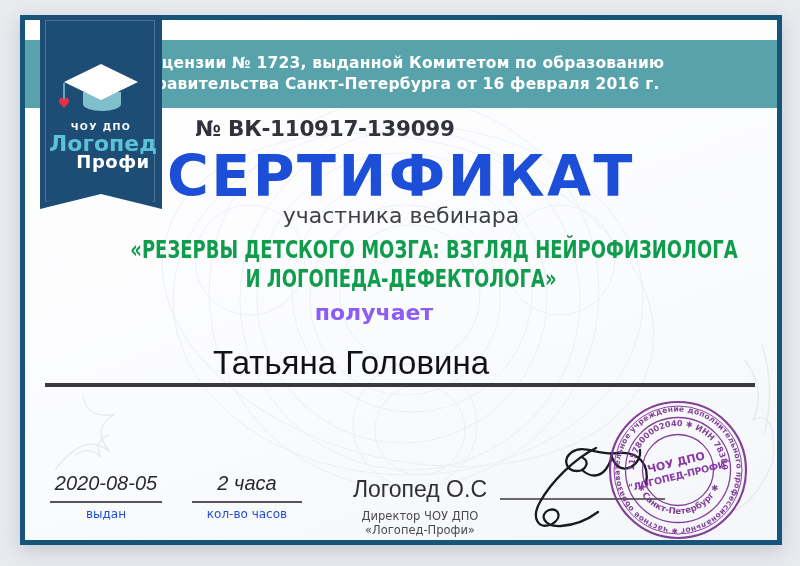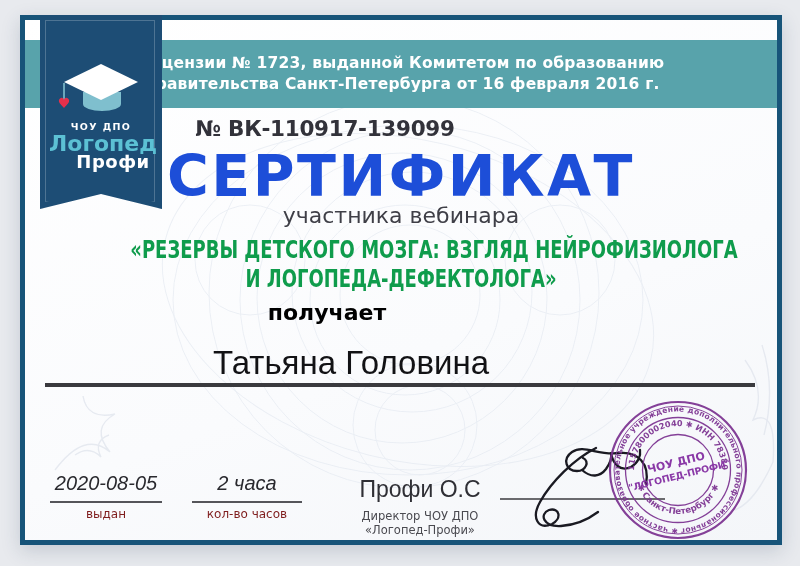--- a/index.html
+++ b/index.html
@@ -28,28 +28,28 @@
   .cert-number{position:absolute;left:25px;top:116px;width:600px;text-align:center;
             font-size:21.5px;font-weight:bold;color:#32323a;letter-spacing:-.3px;}
   .cert-title{position:absolute;left:25px;top:143px;width:752px;text-align:center;
             font-size:57px;font-weight:800;color:#1d4ed8;letter-spacing:2.5px;}
   .cert-subtitle{position:absolute;left:25px;top:203px;width:752px;text-align:center;
             font-size:22px;font-weight:500;color:#3f3f47;}
   .topic{position:absolute;left:25px;top:235px;width:752px;text-align:center;color:#0f9c4c;
             font-size:25px;font-weight:bold;line-height:29px;}
   .topic div{transform:scaleX(.72);transform-origin:center;white-space:nowrap;}
   .receives{position:absolute;left:25px;top:300px;width:604px;text-align:center;
-            font-size:22px;font-weight:bold;color:#000000;}
+            font-size:22px;font-weight:bold;color:#8b5cf6;padding-left:47px;}
   .name{position:absolute;left:25px;top:344px;width:652px;text-align:center;
             font-family:"Liberation Sans",sans-serif;font-size:33px;color:#121215;}
   .name-rule{position:absolute;left:45px;top:383px;width:710px;height:4px;background:#3a3a3e;}
   .sig-block{position:absolute;text-align:center;}
   .sig-value{font-family:"Liberation Sans",sans-serif;font-size:20px;color:#29292e;font-style:italic;}
   .sig-line{height:2px;background:#55555a;margin:6px auto 4px auto;}
-  .sig-label{font-size:12px;color:#7f1d1d;}
+  .sig-label{font-size:12px;color:#1d4ed8;}
   .signer-name{font-family:"Liberation Sans",sans-serif;font-size:23px;color:#2f2f35;}
   .signer-title{font-size:11.5px;color:#4a4a50;margin-top:6px;}
   .signature-line{position:absolute;left:500px;top:498px;width:165px;height:2px;background:#6a6a6e;}
 </style>
 </head>
 <body>
 
 <div class="page">
   <div class="card"></div>
 
@@ -109,21 +109,21 @@
     <div class="sig-value">2020-08-05</div>
     <div class="sig-line" style="width:112px;"></div>
     <div class="sig-label">выдан</div>
   </div>
   <div class="sig-block" style="left:192px;top:472px;width:110px;">
     <div class="sig-value">2 часа</div>
     <div class="sig-line" style="width:110px;"></div>
     <div class="sig-label">кол-во часов</div>
   </div>
   <div class="sig-block" style="left:330px;top:476px;width:180px;">
-    <div class="signer-name">Профи О.С</div>
+    <div class="signer-name">Логопед О.С</div>
     <div class="signer-title">Директор ЧОУ ДПО «Логопед-Профи»</div>
   </div>
   <div class="signature-line"></div>
 
   <svg class="deco" width="800" height="566" viewBox="0 0 800 566">
     <g stroke="#1a1a22" stroke-width="2.3" fill="none" stroke-linecap="round" stroke-linejoin="round">
       <path d="M646 484 C 650 464 638 451 619 453 C 598 456 584 444 572 452 C 562 459 566 471 577 471 C 586 471 590 461 583 458"></path>
       <path d="M582 470 C 591 478 600 477 606 469 C 611 462 612 457 611 453 C 613 464 620 472 631 467 C 638 463 641 456 640 450"></path>
       <path d="M596 448 C 574 459 551 482 540 502 C 531 518 538 530 552 524 C 562 519 560 507 549 510 C 539 514 543 527 561 526 C 576 525 590 518 598 512"></path>
     </g>

